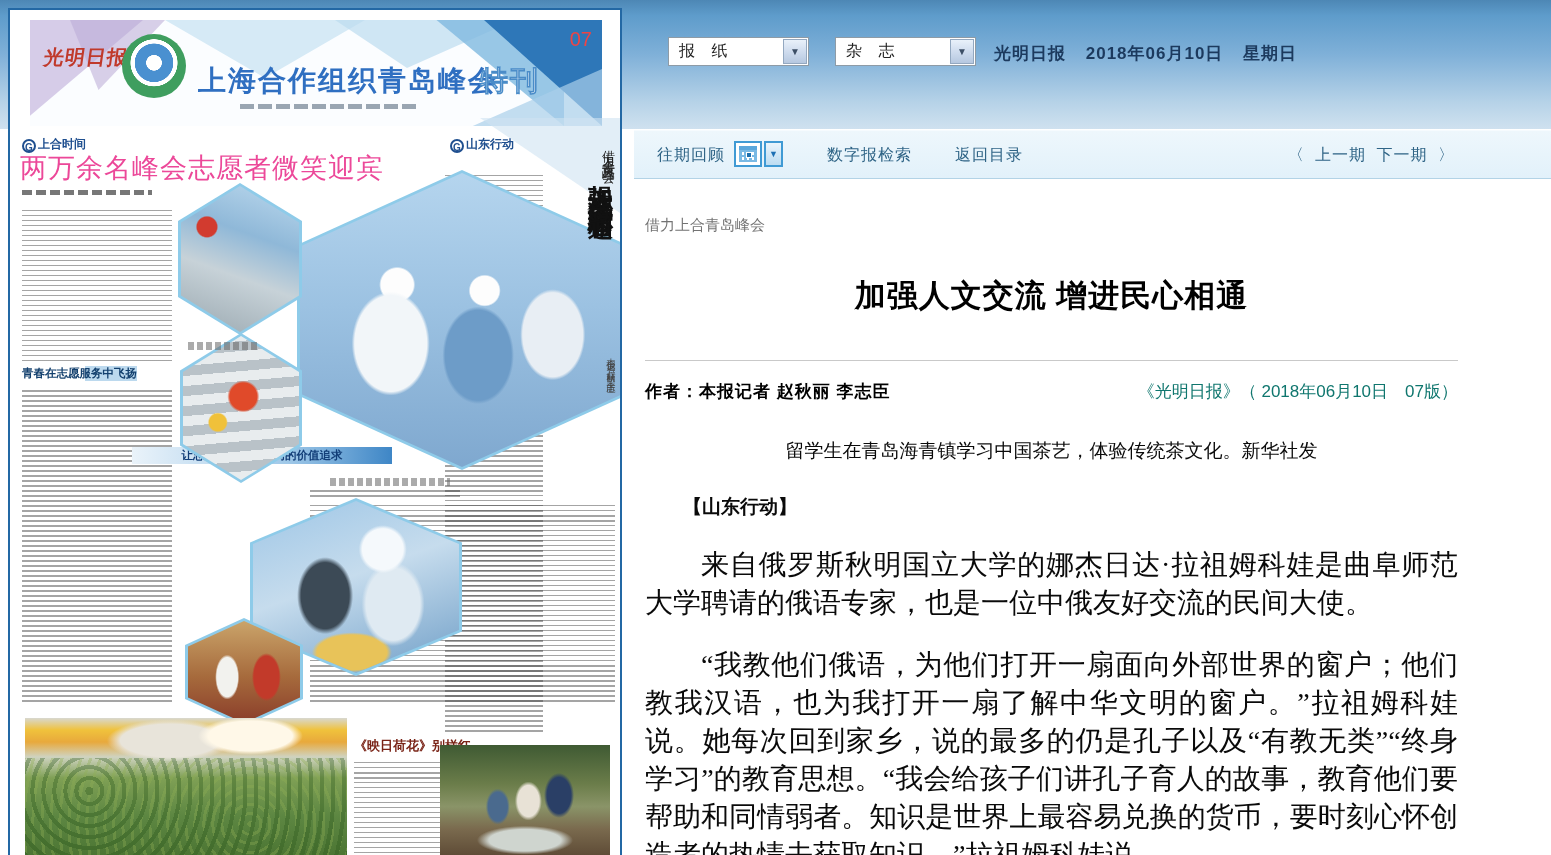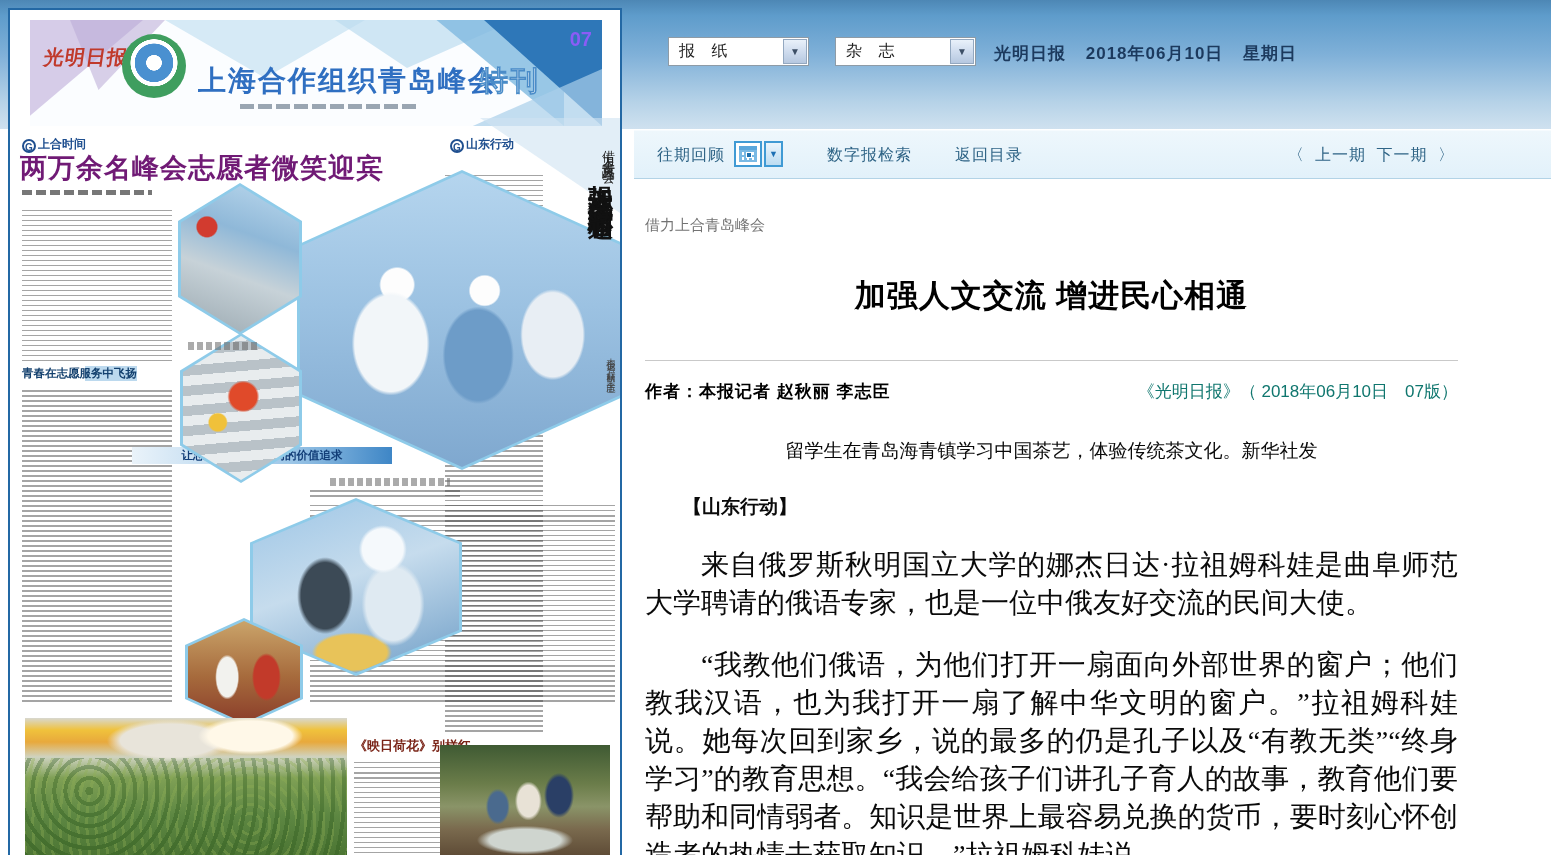--- a/index.html
+++ b/index.html
@@ -92,31 +92,31 @@
   .paper-masthead { left:14px; top:24px; font-size:20px; font-weight:bold; color:#c0392b;
     transform:skewX(-8deg); font-family:"Liberation Serif",serif; letter-spacing:1px; }
   .emblem { left:92px; top:14px; width:64px; height:64px; border-radius:50%;
     background:radial-gradient(circle at 50% 45%, #ffffff 0 16%, #4a90d0 17% 40%, #ffffff 41% 49%, #3f9e5f 50% 78%, #2e7d4a 79% 100%); }
   .banner-title { left:168px; top:42px; font-size:28px; font-weight:bold; color:#2f6fc1;
     letter-spacing:2px; white-space:nowrap; }
   .banner-tag { left:450px; top:42px; font-size:28px; font-weight:normal; color:#eaf3fb;
     -webkit-text-stroke:1.5px #4a8cc8; letter-spacing:2px; }
   .banner-sub { left:210px; top:84px; width:180px; height:5px;
     background:repeating-linear-gradient(90deg,#9aa6b2 0 14px, transparent 14px 18px); }
-  .page-no { right:10px; top:8px; font-size:20px; font-weight:bold; color:#8b5cf6; }
+  .page-no { right:10px; top:8px; font-size:20px; font-weight:normal; color:#ef4444; }
 
   .section-label { top:126px; font-size:12px; font-weight:bold; color:#1f4f8f; white-space:nowrap; }
   .g-icon { display:inline-block; width:14px; height:14px; line-height:13px; text-align:center;
     border:2px solid #1f4f8f; border-radius:50%; font-size:10px; font-weight:bold;
     margin-right:2px; vertical-align:-3px; position:static; }
   .sec-left  { left:12px; }
   .sec-right { left:440px; }
 
-  .paper-headline { left:10px; top:140px; width:440px; font-size:27px; font-weight:bold;
-    color:#701a75; font-family:"Liberation Serif",serif; letter-spacing:1px; white-space:nowrap; }
+  .paper-headline { left:10px; top:140px; width:440px; font-size:27px; font-weight:normal;
+    color:#ec4899; font-family:"Liberation Serif",serif; letter-spacing:1px; white-space:nowrap; }
   .byline-dashes { left:12px; top:180px; width:130px; height:5px;
     background:repeating-linear-gradient(90deg,#777 0 10px, transparent 10px 14px); }
 
   .ft { background:repeating-linear-gradient(180deg,#4a4a4a 0 1.5px, transparent 1.5px 5px);
         opacity:.5; }
   .ftc { left:12px; } 
 
   .subhead-sm { left:12px; top:356px; font-size:11.5px; font-weight:bold; color:#13406e;
     white-space:nowrap; background:linear-gradient(90deg,transparent 55%,#bcd9ee 55%); }
   .subhead-bar { height:17px; background:linear-gradient(90deg,#eaf3fa 0%,#9fc8e8 60%,#3e86c6 100%);

